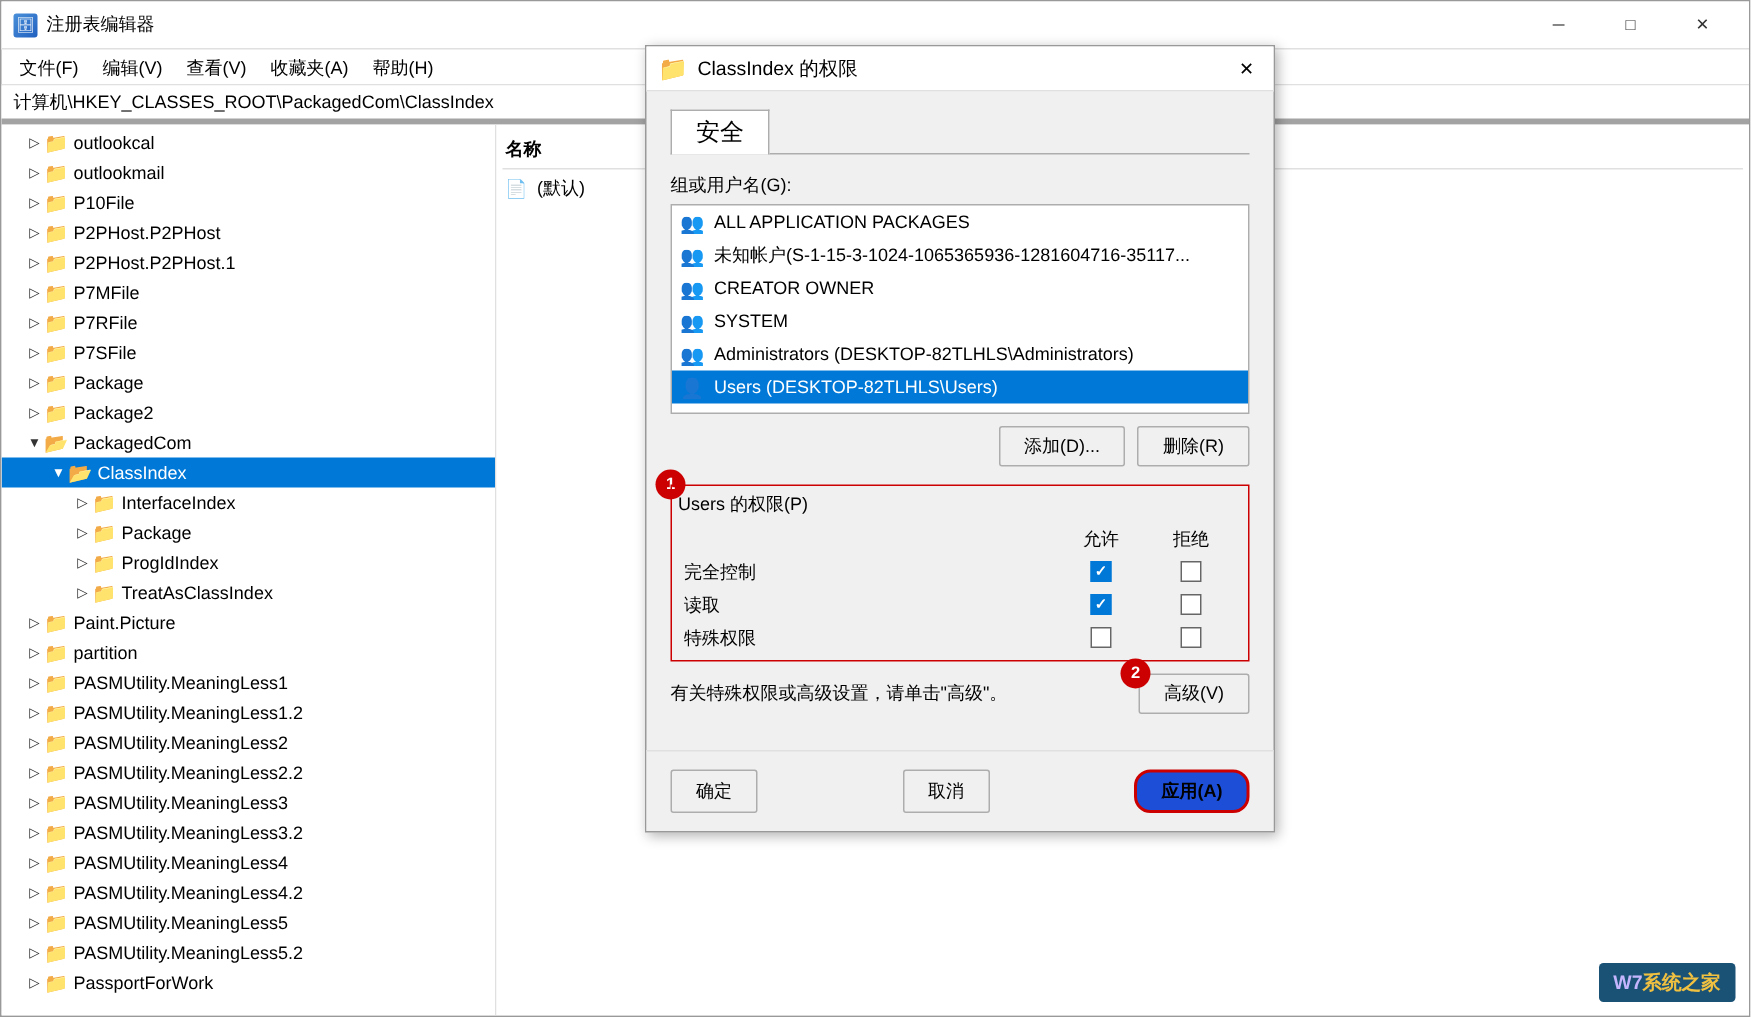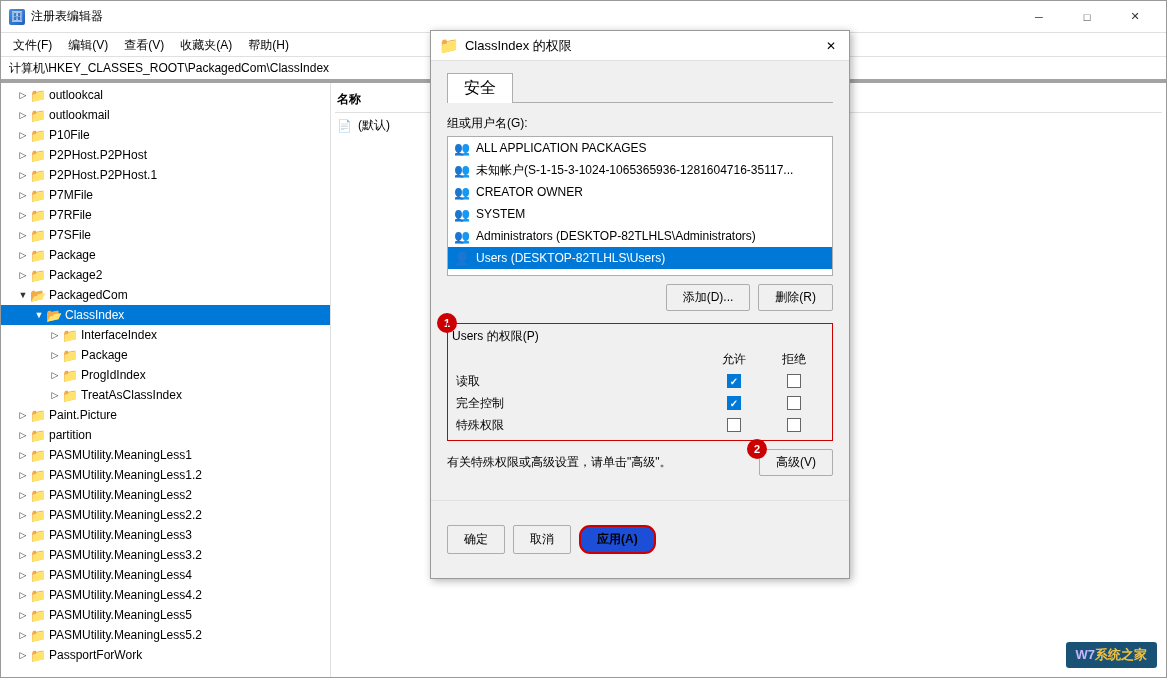--- a/index.html
+++ b/index.html
@@ -380,23 +380,23 @@
       margin-bottom: 12px;
     }
     .advanced-text {
       font-size: 12px;
       color: #000;
     }
 
     
     .dialog-footer {
       display: flex;
-      justify-content: flex-start;
-      gap: 8px;
-      padding: 24px 16px;
+      justify-content: space-between;
+      gap: 24px;
+      padding: 12px 16px;
       border-top: 1px solid #e0e0e0;
       background: #f0f0f0;
     }
     .btn-apply {
       background: #1d4ed8;
       border: 2px solid #cc0000;
       padding: 4px 16px;
       font-size: 12px;
       cursor: pointer;
       border-radius: 11px;
@@ -661,43 +661,43 @@
 
     <div style="position:relative;">
       <div class="circle-badge">1</div>
       <div class="permissions-section">
         <div class="perm-label">Users 的权限(P)</div>
 
         <div class="perm-table-header">
           <div class="perm-col-name"></div>
           <div class="perm-col-allow">允许</div>
           <div class="perm-col-deny">拒绝</div>
+        </div>
+
+        <div class="perm-row">
+          <div class="perm-name">完全控制</div>
+          <div class="perm-checkbox-cell">
+            <div class="checkbox checked"></div>
+          </div>
+          <div class="perm-checkbox-cell">
+            <div class="checkbox"></div>
+          </div>
         </div>
 
         <div class="perm-row">
           <div class="perm-name">读取</div>
           <div class="perm-checkbox-cell">
             <div class="checkbox checked"></div>
           </div>
           <div class="perm-checkbox-cell">
             <div class="checkbox"></div>
           </div>
         </div>
 
         <div class="perm-row">
-          <div class="perm-name">完全控制</div>
-          <div class="perm-checkbox-cell">
-            <div class="checkbox checked"></div>
-          </div>
-          <div class="perm-checkbox-cell">
-            <div class="checkbox"></div>
-          </div>
-        </div>
-
-        <div class="perm-row">
           <div class="perm-name">特殊权限</div>
           <div class="perm-checkbox-cell">
             <div class="checkbox"></div>
           </div>
           <div class="perm-checkbox-cell">
             <div class="checkbox"></div>
           </div>
         </div>
       </div>
     </div>

